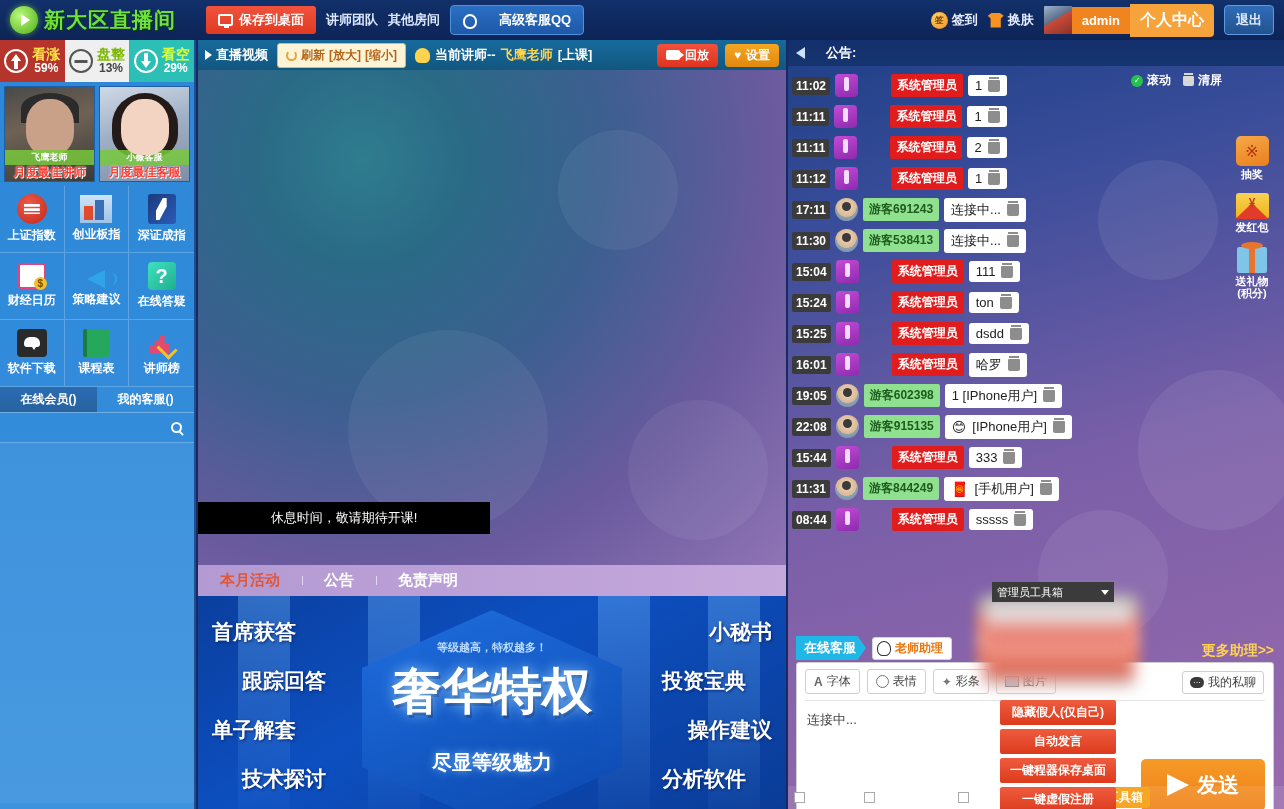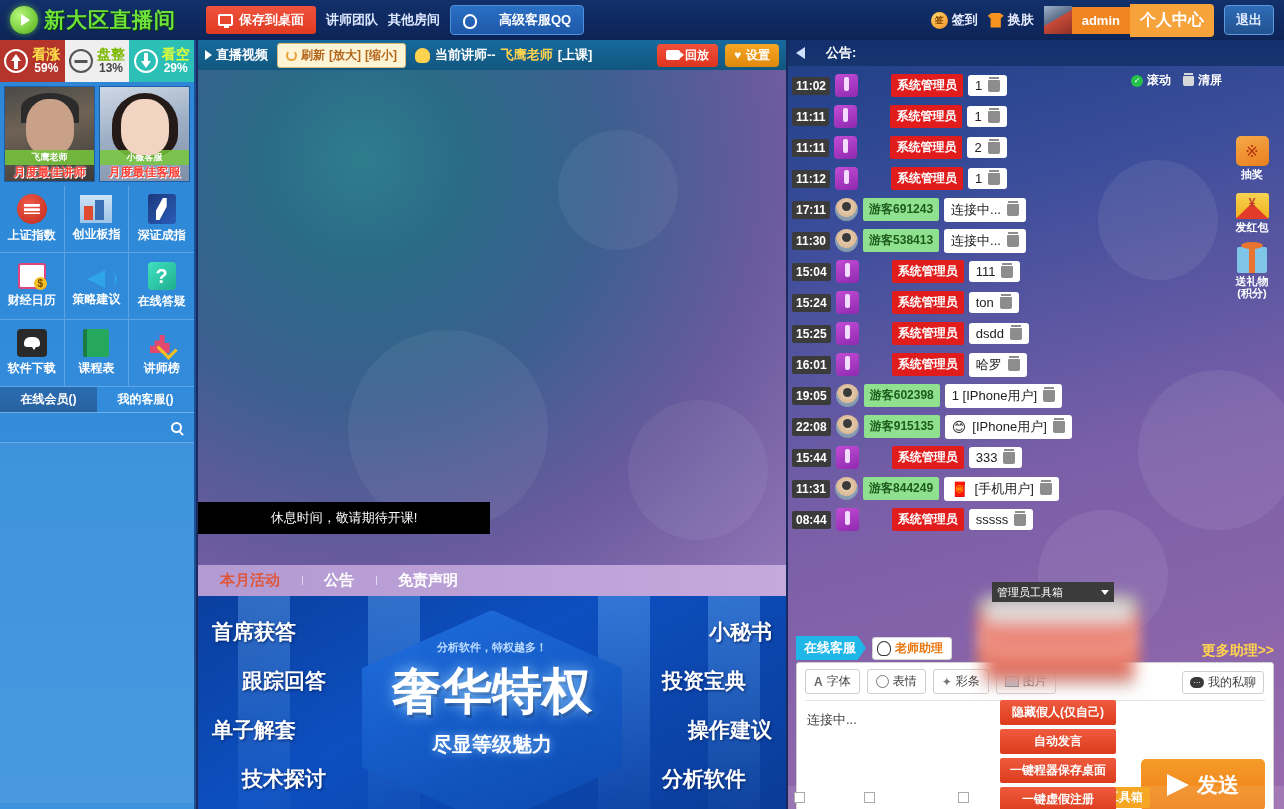--- a/index.html
+++ b/index.html
@@ -222,21 +222,21 @@
   .b-sub {
     position: absolute; left: 50%; top: 44px; transform: translateX(-50%);
     font-size: 11px; color: #bcdcff; font-weight: bold; white-space: nowrap;
   }
   .b-main {
     position: absolute; left: 50%; top: 62px; transform: translateX(-50%);
     font-size: 50px; font-weight: bold; color: #fff; white-space: nowrap;
     text-shadow: 0 0 14px rgba(150,210,255,.95), 2px 3px 0 #0c3f92;
   }
   .b-tag {
-    position: absolute; left: 50%; top: 135px; transform: translateX(-50%);
+    position: absolute; left: 50%; top: 153px; transform: translateX(-50%);
     font-size: 20px; font-weight: bold; color: #fff; white-space: nowrap; text-shadow: 0 0 8px rgba(140,200,255,.9);
   }
   .b-col { position: absolute; top: 22px; display: flex; flex-direction: column; gap: 21px; }
   .b-left { left: 14px; align-items: flex-start; }
   .b-right { right: 14px; align-items: flex-end; }
   .b-item { font-size: 21px; font-weight: bold; color: #fff; white-space: nowrap; text-shadow: 1px 1px 3px #04256b; }
   .b-left .b-item:nth-child(even) { margin-left: 30px; }
   .b-right .b-item:nth-child(even) { margin-right: 26px; }
 
   
@@ -510,21 +510,21 @@
       <div class="vtab">公告</div>
       <div class="vtab">免责声明</div>
     </div>
 
     <div class="banner">
       <span class="ray" style="left:40px;"></span>
       <span class="ray" style="left:170px;"></span>
       <span class="ray" style="left:400px;"></span>
       <span class="ray" style="left:510px;"></span>
       <span class="hexo"></span>
-      <div class="b-sub">分析软件，特权越多！</div>
+      <div class="b-sub">等级越高，特权越多！</div>
       <div class="b-main">奢华特权</div>
       <div class="b-tag">尽显等级魅力</div>
       <div class="b-col b-left">
         <span class="b-item">首席获答</span>
         <span class="b-item">跟踪回答</span>
         <span class="b-item">单子解套</span>
         <span class="b-item">技术探讨</span>
 
       </div>
       <div class="b-col b-right">

